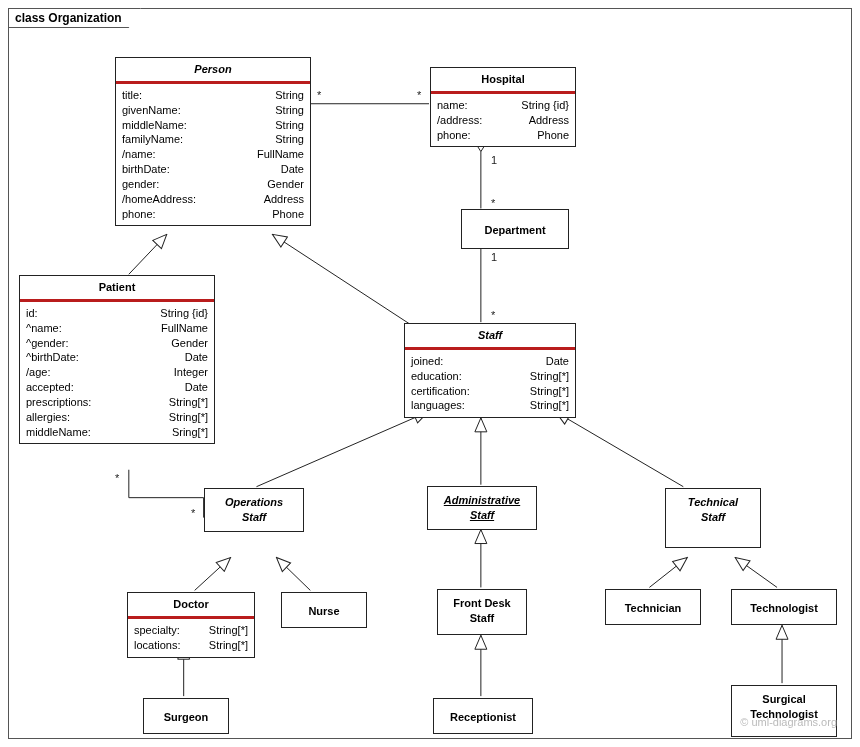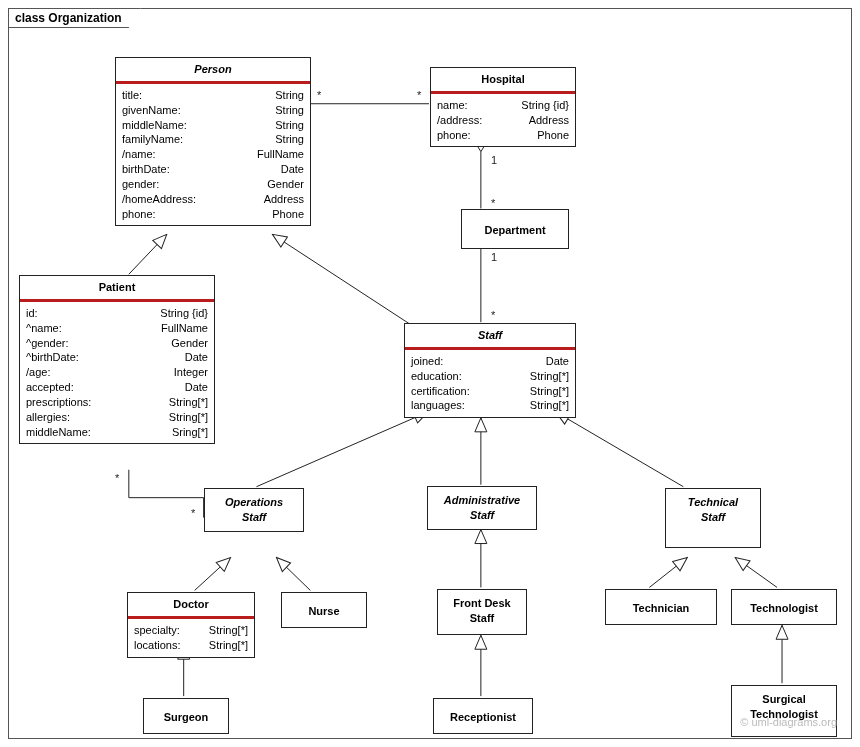--- a/index.html
+++ b/index.html
@@ -276,21 +276,21 @@
       </div>
     </div>
 
     <div class="uml simple" style="left:195px; top:479px; width:100px; height:44px;">
       <div class="title" style="padding:6px 0;">
         <span>Operations</span><br>
         <span>Staff</span>
       </div>
     </div>
 
-    <div class="uml simple" style="left:418px; top:477px; width:110px; height:44px;">
+    <div class="uml simple" style="left:418px; top:477px; width:110px; height:44px;text-decoration:underline;">
       <div class="title" style="padding:6px 0;">
         <span>Administrative</span><br>
         <span>Staff</span>
       </div>
     </div>
 
     <div class="uml simple" style="left:656px; top:479px; width:96px; height:60px;">
       <div class="title" style="padding:6px 0;">
         <span>Technical</span><br>
         <span>Staff</span>
@@ -316,21 +316,21 @@
       <div class="title no-italic" style="line-height:28px;">Nurse</div>
     </div>
 
     <div class="uml simple" style="left:428px; top:580px; width:90px; height:46px;">
       <div class="title no-italic" style="padding:6px 0;">
         <span>Front Desk</span><br>
         <span>Staff</span>
       </div>
     </div>
 
-    <div class="uml simple" style="left:596px; top:580px; width:112px; height:36px;">
+    <div class="uml simple" style="left:596px; top:580px; width:96px; height:36px;">
       <div class="title no-italic" style="line-height:28px;">Technician</div>
     </div>
 
     <div class="uml simple" style="left:722px; top:580px; width:106px; height:36px;">
       <div class="title no-italic" style="line-height:28px;">Technologist</div>
     </div>
 
     <div class="uml simple" style="left:134px; top:689px; width:86px; height:36px;">
       <div class="title no-italic" style="line-height:28px;">Surgeon</div>
     </div>

